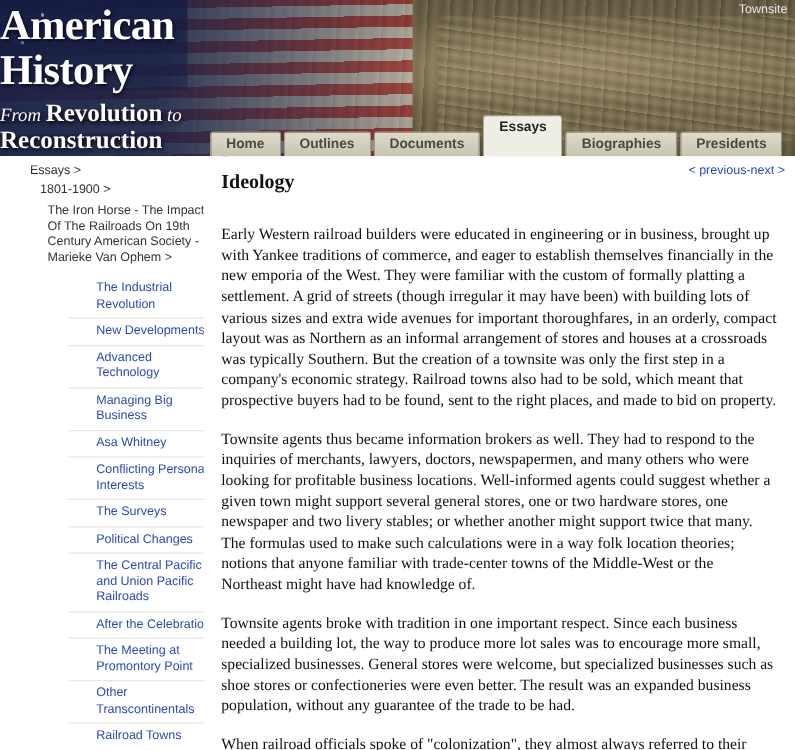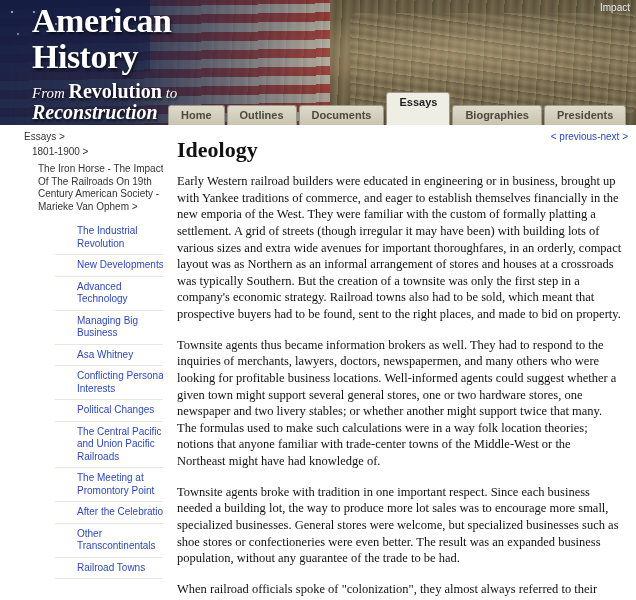--- a/index.html
+++ b/index.html
@@ -60,21 +60,21 @@
     width: 150px; height: 72px;
     background:
       radial-gradient(circle at 12px 12px, rgba(255,255,255,0.55) 1.2px, rgba(0,0,0,0) 1.6px),
       radial-gradient(circle at 34px 12px, rgba(255,255,255,0.5) 1.2px, rgba(0,0,0,0) 1.6px),
       radial-gradient(circle at 56px 24px, rgba(255,255,255,0.45) 1.2px, rgba(0,0,0,0) 1.6px),
       radial-gradient(circle at 18px 34px, rgba(255,255,255,0.4) 1.2px, rgba(0,0,0,0) 1.6px),
       linear-gradient(180deg, rgba(20,28,66,0.85), rgba(20,28,66,0.4));
   }
   #title-block {
     position: absolute;
-    left: 32px; top: 4px;
+    left: 0; top: 4px;
     color: #fff;
     text-shadow: 1px 2px 3px rgba(0,0,0,0.75);
     line-height: 1.0;
   }
   .t-american, .t-history {
     font-family: "Liberation Serif", serif;
     font-weight: bold;
     font-size: 34px;
     letter-spacing: -0.5px;
     display: block;
@@ -91,21 +91,20 @@
     font-size: 20px;
     font-weight: bold;
     font-style: normal;
   }
   .t-line3 {
     display: block;
     margin-top: 1px;
     font-family: "Liberation Serif", serif;
     font-size: 20px;
     font-weight: bold;
-    font-style: italic;
   }
   .t-line4 {
     display: block;
     margin-top: 1px;
     font-family: "Liberation Serif", serif;
     font-size: 13px;
     font-style: italic;
   }
 
   
@@ -211,23 +210,23 @@
   #pager {
     position: absolute;
     right: 8px;
     top: 6px;
     font-size: 10px;
     color: #2d49b5;
   }
   #pager a { color: #2d49b5; text-decoration: none; cursor: pointer; }
   #pager .sep { color: #2d49b5; }
   h1#article-title {
-    margin: 12px 0 10px 14px;
-    font-family: "Liberation Serif", serif;
-    font-size: 22px;
+    margin: 12px 0 24px 14px;
+    font-family: "Liberation Serif", serif;
+    font-size: 16px;
     font-weight: bold;
     color: #111;
   }
   .para {
     margin: 0 14px 14px 14px;
     font-family: "Liberation Serif", serif;
     font-size: 12.5px;
     line-height: 1.33;
     color: #111;
     text-align: left;
@@ -245,21 +244,21 @@
     <span class="t-history">History</span>
     <span class="t-line2">
       <span>From</span>
       <span class="big">Revolution</span>
       <span>to</span>
     </span>
     <span class="t-line3">Reconstruction</span>
     <span class="t-line4">and beyond</span>
   </div>
 
-  <div id="loading">Impact</div>
+  <div id="loading">Townsite</div>
 </div>
 
 <div id="navbar">
   <div class="tab">Home</div>
   <div class="tab">Outlines</div>
   <div class="tab">Documents</div>
   <div class="tab active">Essays</div>
   <div class="tab">Biographies</div>
   <div class="tab">Presidents</div>
 </div>
@@ -270,24 +269,25 @@
     <div class="crumb">Essays &gt;</div>
     <div class="sub-crumb">1801-1900 &gt;</div>
     <div class="sidebar-desc">The Iron Horse - The Impact Of The Railroads On 19th Century American Society - Marieke Van Ophem &gt;</div>
 
     <a class="sb-item">The Industrial Revolution</a>
     <a class="sb-item">New Developments</a>
     <a class="sb-item">Advanced Technology</a>
     <a class="sb-item">Managing Big Business</a>
     <a class="sb-item">Asa Whitney</a>
     <a class="sb-item">Conflicting Personal Interests</a>
+    <a class="sb-item">The Surveys</a>
     <a class="sb-item">Political Changes</a>
     <a class="sb-item">The Central Pacific and Union Pacific Railroads</a>
+    <a class="sb-item">After the Celebration</a>
     <a class="sb-item">The Meeting at Promontory Point</a>
-    <a class="sb-item">After the Celebration</a>
     <a class="sb-item">Other Transcontinentals</a>
     <a class="sb-item">Railroad Towns</a>
 
   </div>
 
   <div id="main">
     <div id="pager">
       <a>&lt; previous</a><span class="sep">-</span><a>next &gt;</a>
     </div>
 

